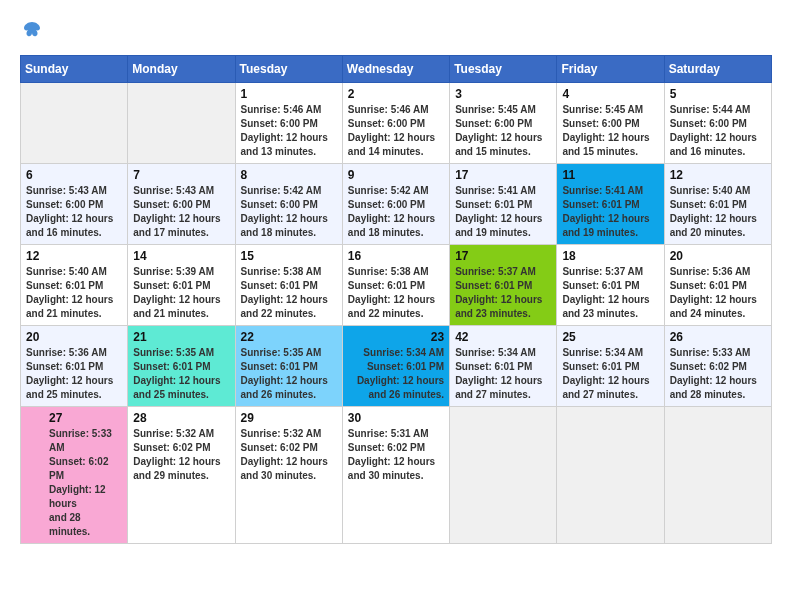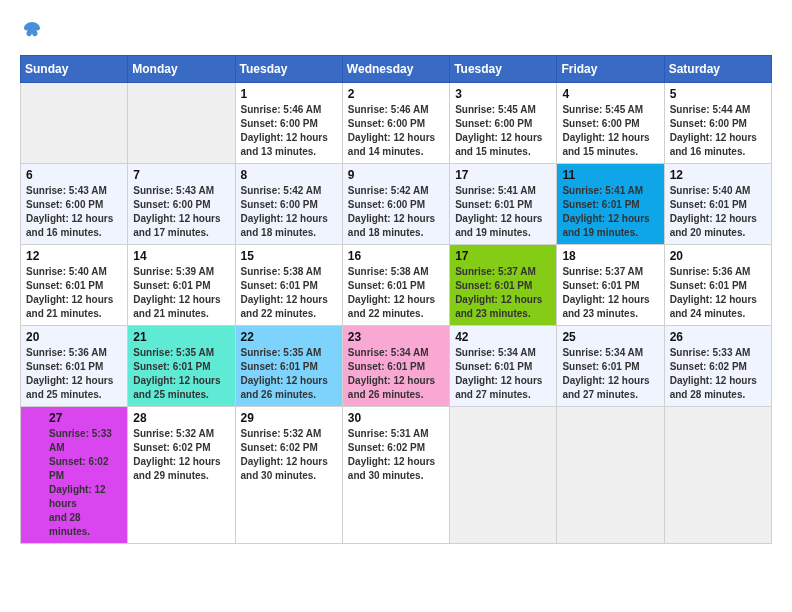--- a/index.html
+++ b/index.html
@@ -285,21 +285,21 @@
 Daylight: 12 hours
 and 25 minutes.</div>
         </td>
         <td style="background: #7dd3fc;">
           <span class="day-num">22</span>
           <div class="day-info" style="white-space: pre-line;">Sunrise: 5:35 AM
 Sunset: 6:01 PM
 Daylight: 12 hours
 and 26 minutes.</div>
         </td>
-        <td style="background: #f9a8d4;">
+        <td style="background: #0ea5e9; text-align: right;">
           <span class="day-num">23</span>
           <div class="day-info" style="white-space: pre-line;">Sunrise: 5:34 AM
 Sunset: 6:01 PM
 Daylight: 12 hours
 and 26 minutes.</div>
         </td>
         <td style="background: rgb(240, 244, 255);">
           <span class="day-num">42</span>
           <div class="day-info" style="white-space: pre-line;">Sunrise: 5:34 AM
 Sunset: 6:01 PM
@@ -315,21 +315,21 @@
         </td>
         <td style="background: rgb(240, 244, 255);">
           <span class="day-num">26</span>
           <div class="day-info" style="white-space: pre-line;">Sunrise: 5:33 AM
 Sunset: 6:02 PM
 Daylight: 12 hours
 and 28 minutes.</div>
         </td>
       </tr>
       <tr>
-        <td style="background: #d946ef; padding-left: 28px;">
+        <td style="background: #f9a8d4; padding-left: 28px;">
           <span class="day-num">27</span>
           <div class="day-info" style="white-space: pre-line;">Sunrise: 5:33 AM
 Sunset: 6:02 PM
 Daylight: 12 hours
 and 28 minutes.</div>
         </td>
         <td style="background: rgb(255, 255, 255);">
           <span class="day-num">28</span>
           <div class="day-info" style="white-space: pre-line;">Sunrise: 5:32 AM
 Sunset: 6:02 PM

